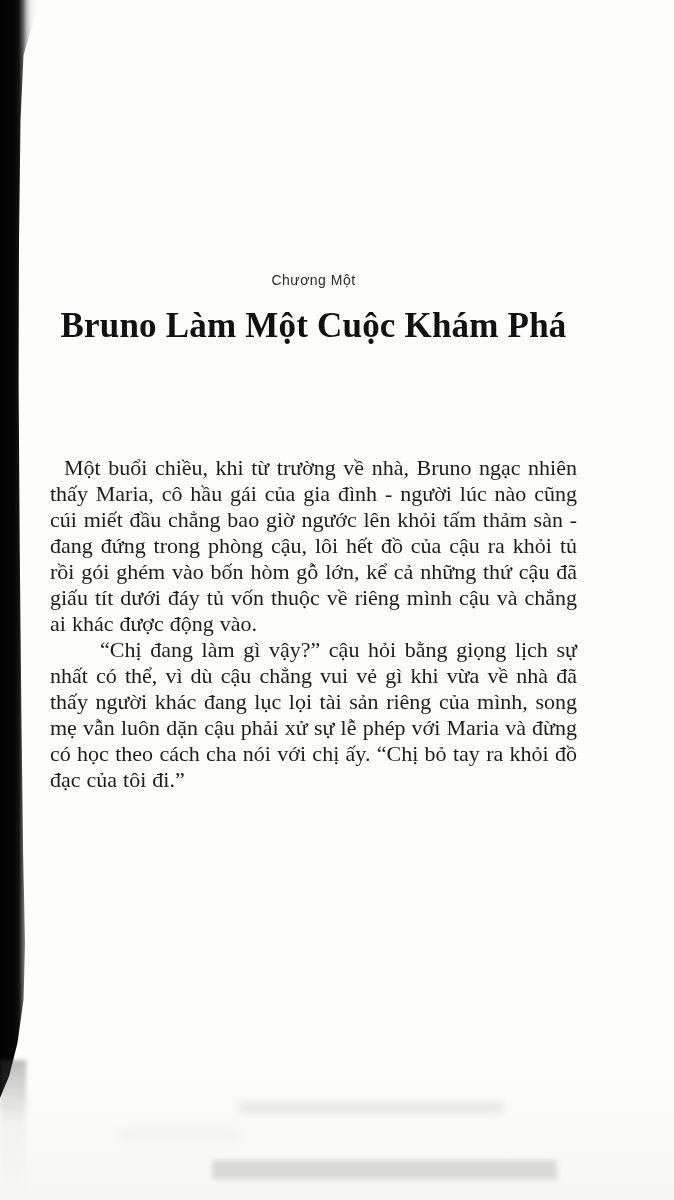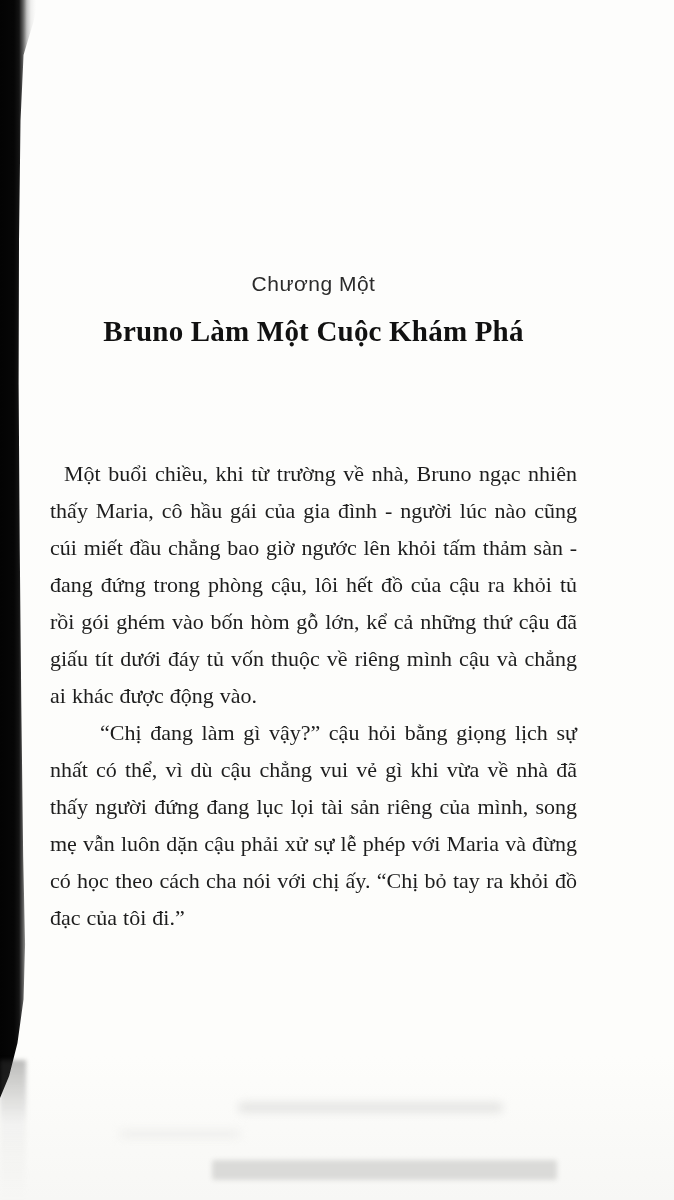--- a/index.html
+++ b/index.html
@@ -51,50 +51,50 @@
     top: 0;
   }
 
   .chapter-label {
     position: absolute;
     top: 272px;
     left: 0;
     width: 100%;
     text-align: center;
     font-family: "Liberation Sans", "DejaVu Sans", sans-serif;
-    font-size: 21px;
+    font-size: 14px;
     font-weight: 500;
     color: #2b2b2b;
     letter-spacing: 0.5px;
   }
 
   .chapter-title {
     position: absolute;
-    top: 315px;
+    top: 306px;
     left: 0;
     width: 100%;
     text-align: center;
     font-family: "Liberation Serif", "DejaVu Serif", serif;
-    font-size: 29px;
+    font-size: 35px;
     font-weight: 700;
     color: #111111;
     letter-spacing: 0.2px;
   }
 
   .body-text {
     position: absolute;
     top: 455px;
     left: 0;
     width: 100%;
   }
   .body-text p {
     margin: 0;
     text-align: justify;
     font-size: 22px;
-    line-height: 37px;
+    line-height: 26px;
     color: #1d1d1d;
     word-spacing: 0.5px;
   }
   .body-text p:first-child { text-indent: 14px; }
   .body-text p + p { text-indent: 50px; }
 
   
   .ghost-smudge-1 {
     position: absolute;
     left: 238px;
@@ -134,21 +134,21 @@
   <div class="binding"></div>
   <div class="binding-fade"></div>
 
   <div class="content">
     <div class="chapter-label">Chương Một</div>
 
     <h1 class="chapter-title" style="margin:0;">Bruno Làm Một Cuộc Khám Phá</h1>
 
     <div class="body-text">
         <p>Một buổi chiều, khi từ trường về nhà, Bruno ngạc nhiên thấy Maria, cô hầu gái của gia đình - người lúc nào cũng cúi miết đầu chẳng bao giờ ngước lên khỏi tấm thảm sàn - đang đứng trong phòng cậu, lôi hết đồ của cậu ra khỏi tủ rồi gói ghém vào bốn hòm gỗ lớn, kể cả những thứ cậu đã giấu tít dưới đáy tủ vốn thuộc về riêng mình cậu và chẳng ai khác được động vào.</p>
-        <p>“Chị đang làm gì vậy?” cậu hỏi bằng giọng lịch sự nhất có thể, vì dù cậu chẳng vui vẻ gì khi vừa về nhà đã thấy người đứng đang lục lọi tài sản riêng của mình, song mẹ vẫn luôn dặn cậu phải xử sự lễ phép với Maria và đừng có học theo cách cha nói với chị ấy. “Chị bỏ tay ra khỏi đồ đạc của tôi đi.”</p>
+        <p>“Chị đang làm gì vậy?” cậu hỏi bằng giọng lịch sự nhất có thể, vì dù cậu chẳng vui vẻ gì khi vừa về nhà đã thấy người khác đang lục lọi tài sản riêng của mình, song mẹ vẫn luôn dặn cậu phải xử sự lễ phép với Maria và đừng có học theo cách cha nói với chị ấy. “Chị bỏ tay ra khỏi đồ đạc của tôi đi.”</p>
       </div>
   </div>
 
   <div class="ghost-smudge-1"></div>
   <div class="ghost-smudge-2"></div>
   <div class="ghost-smudge-3"></div>
 
 </div>
 
 </body></html>

